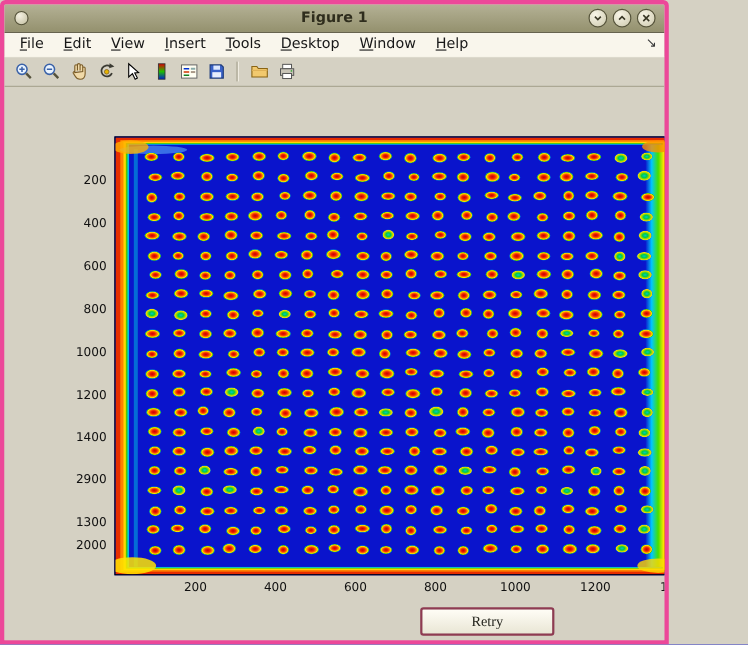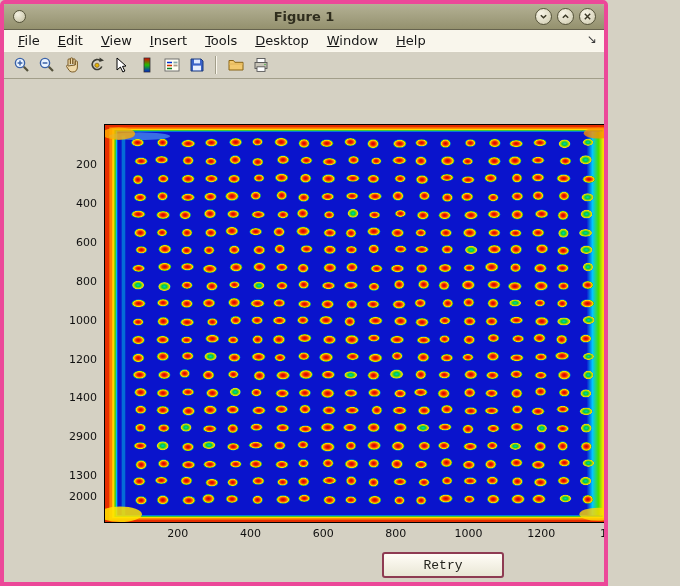--- a/index.html
+++ b/index.html
@@ -46,21 +46,21 @@
   .figure-area { flex: 1 1 auto; position: relative; background: #d5d1c3; }
   .axes { position: absolute; left: 100px; top: 45px; width: 509px; height: 399px;
           border: 1px solid #000; background: #0a14cc; }
   #plot-svg { display: block; width: 100%; height: 100%; }
   .xtick { position: absolute; top: 100%; margin-top: 5px; transform: translateX(-50%);
            font-size: 11px; color: #111; }
   .ytick { position: absolute; right: 100%; margin-right: 8px; transform: translateY(-50%);
            font-size: 11px; color: #111; }
 
   
-  .ui-btn { position: absolute; height: 26px; font-family: Liberation Mono, monospace;
+  .ui-btn { position: absolute; height: 26px; font-family: Liberation Serif, serif;
             font-size: 13px; color: #23231c; text-align: center; cursor: pointer;
             background: linear-gradient(#fffdf6, #e9e6d5); border-radius: 3px; }
   .btn-retry { left: 378px; top: 473px; width: 122px; border: 2px solid #8e3b52; }
   .btn-continue { left: 505px; top: 473px; width: 136px; border: 1px solid #45453c; }
 </style>
 </head>
 <body>
 
 <div class="window">
 

